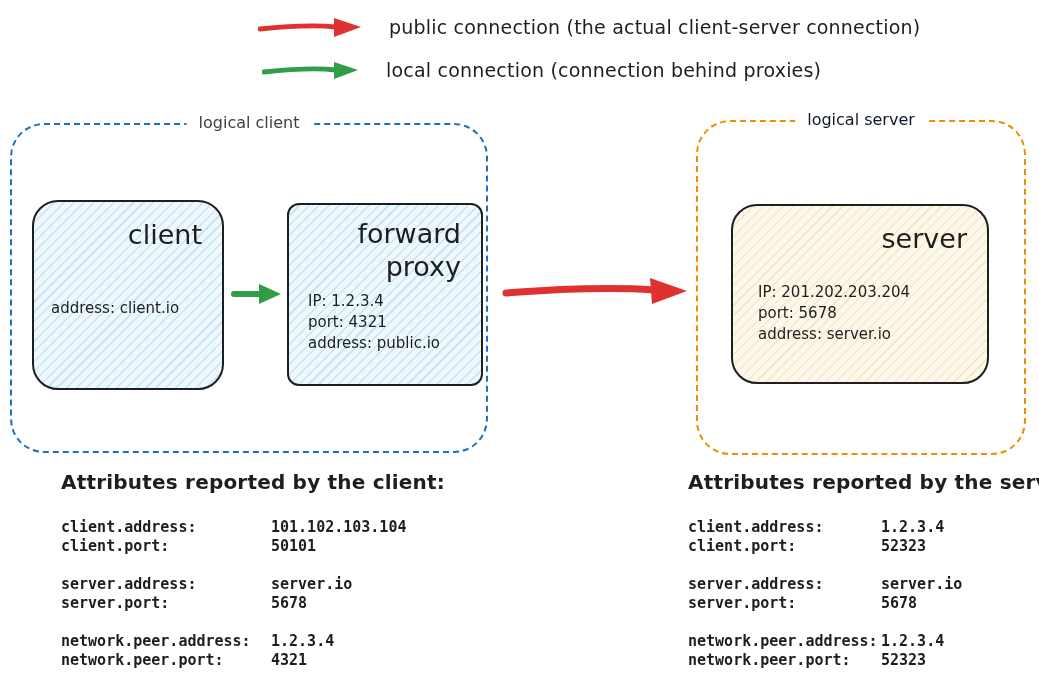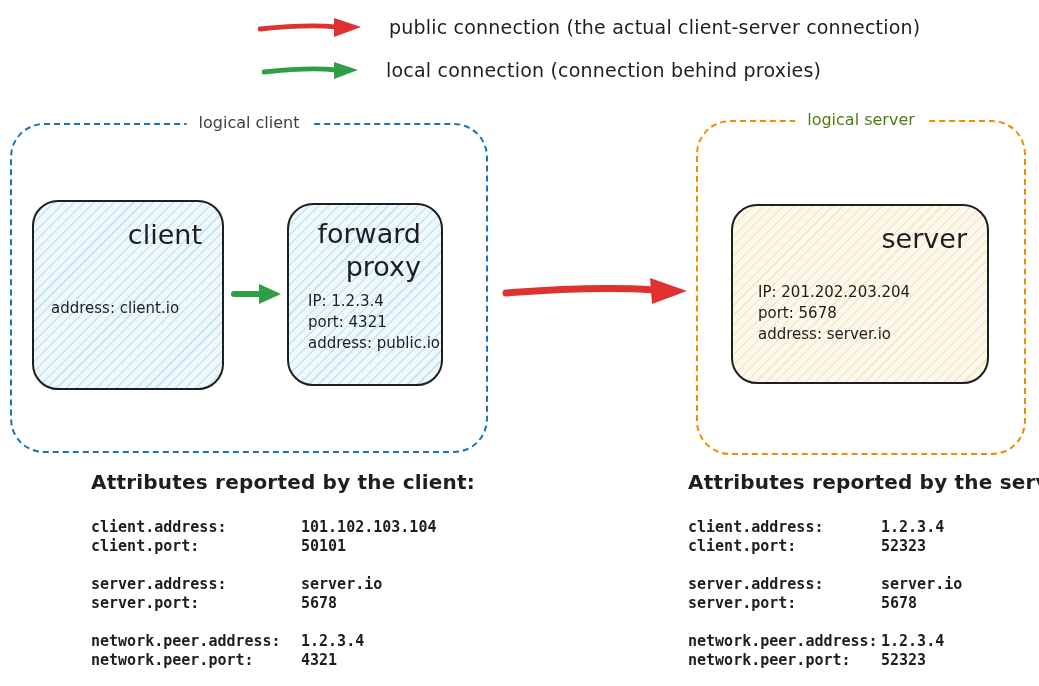--- a/index.html
+++ b/index.html
@@ -50,21 +50,21 @@
   }
   #logical-client {
     left: 10px; top: 123px; width: 478px; height: 330px;
     border: 2.5px dashed #1971c2;
   }
   #logical-client .logical-label { color: #404040; }
   #logical-server {
     left: 696px; top: 120px; width: 330px; height: 335px;
     border: 2.5px dashed #f08c00;
   }
-  #logical-server .logical-label { color: #4d7c0f; }
+  #logical-server .logical-label { color: #0f172a; }
 
   
   .node {
     position: absolute;
     border: 2px solid #1e1e1e;
     border-radius: 26px;
   }
   .node.blue-fill {
     background:
       repeating-linear-gradient(135deg, rgba(112,178,220,0.28) 0px, rgba(112,178,220,0.28) 1.5px, transparent 1.5px, transparent 7px),
@@ -84,21 +84,21 @@
   .node-lines {
     position: absolute;
     font-size: 15px;
     line-height: 21px;
     white-space: nowrap;
   }
   #client-node { left: 32px; top: 200px; width: 192px; height: 190px; }
   #client-node .node-title { margin-top: 16px; }
   #client-node .node-lines { left: 17px; top: 96px; }
 
-  #proxy-node { left: 287px; top: 203px; width: 156px; height: 183px; }
+  #proxy-node { left: 287px; top: 203px; width: 196px; height: 183px; border-radius: 12px; }
   #proxy-node .node-title { margin-top: 12px; }
   #proxy-node .node-lines { left: 19px; top: 86px; }
 
   #server-node { left: 731px; top: 204px; width: 258px; height: 180px; }
   #server-node .node-title { margin-top: 16px; }
   #server-node .node-lines { left: 25px; top: 76px; }
 
   
   #local-arrow  { position: absolute; left: 231px; top: 281px; }
   #public-arrow { position: absolute; left: 502px; top: 273px; }
@@ -116,21 +116,21 @@
   .attr-table {
     margin-top: 24px;
     font-family: "DejaVu Sans Mono", "Liberation Mono", monospace;
     font-size: 15px;
     line-height: 19px;
     font-weight: 600;
   }
   .attr-group { margin-bottom: 19px; }
   .attr-group:last-child { margin-bottom: 8px; }
   .attr-row { display: flex; }
-  #client-attrs { left: 91px;  top: 470px; }
+  #client-attrs { left: 61px;  top: 470px; }
   #client-attrs .attr-key { width: 210px; flex: 0 0 210px; }
   #server-attrs { left: 688px; top: 470px; }
   #server-attrs .attr-key { width: 193px; flex: 0 0 193px; }
   .attr-val { white-space: nowrap; }
 </style>
 </head>
 <body>
 
 <div class="canvas">
 

